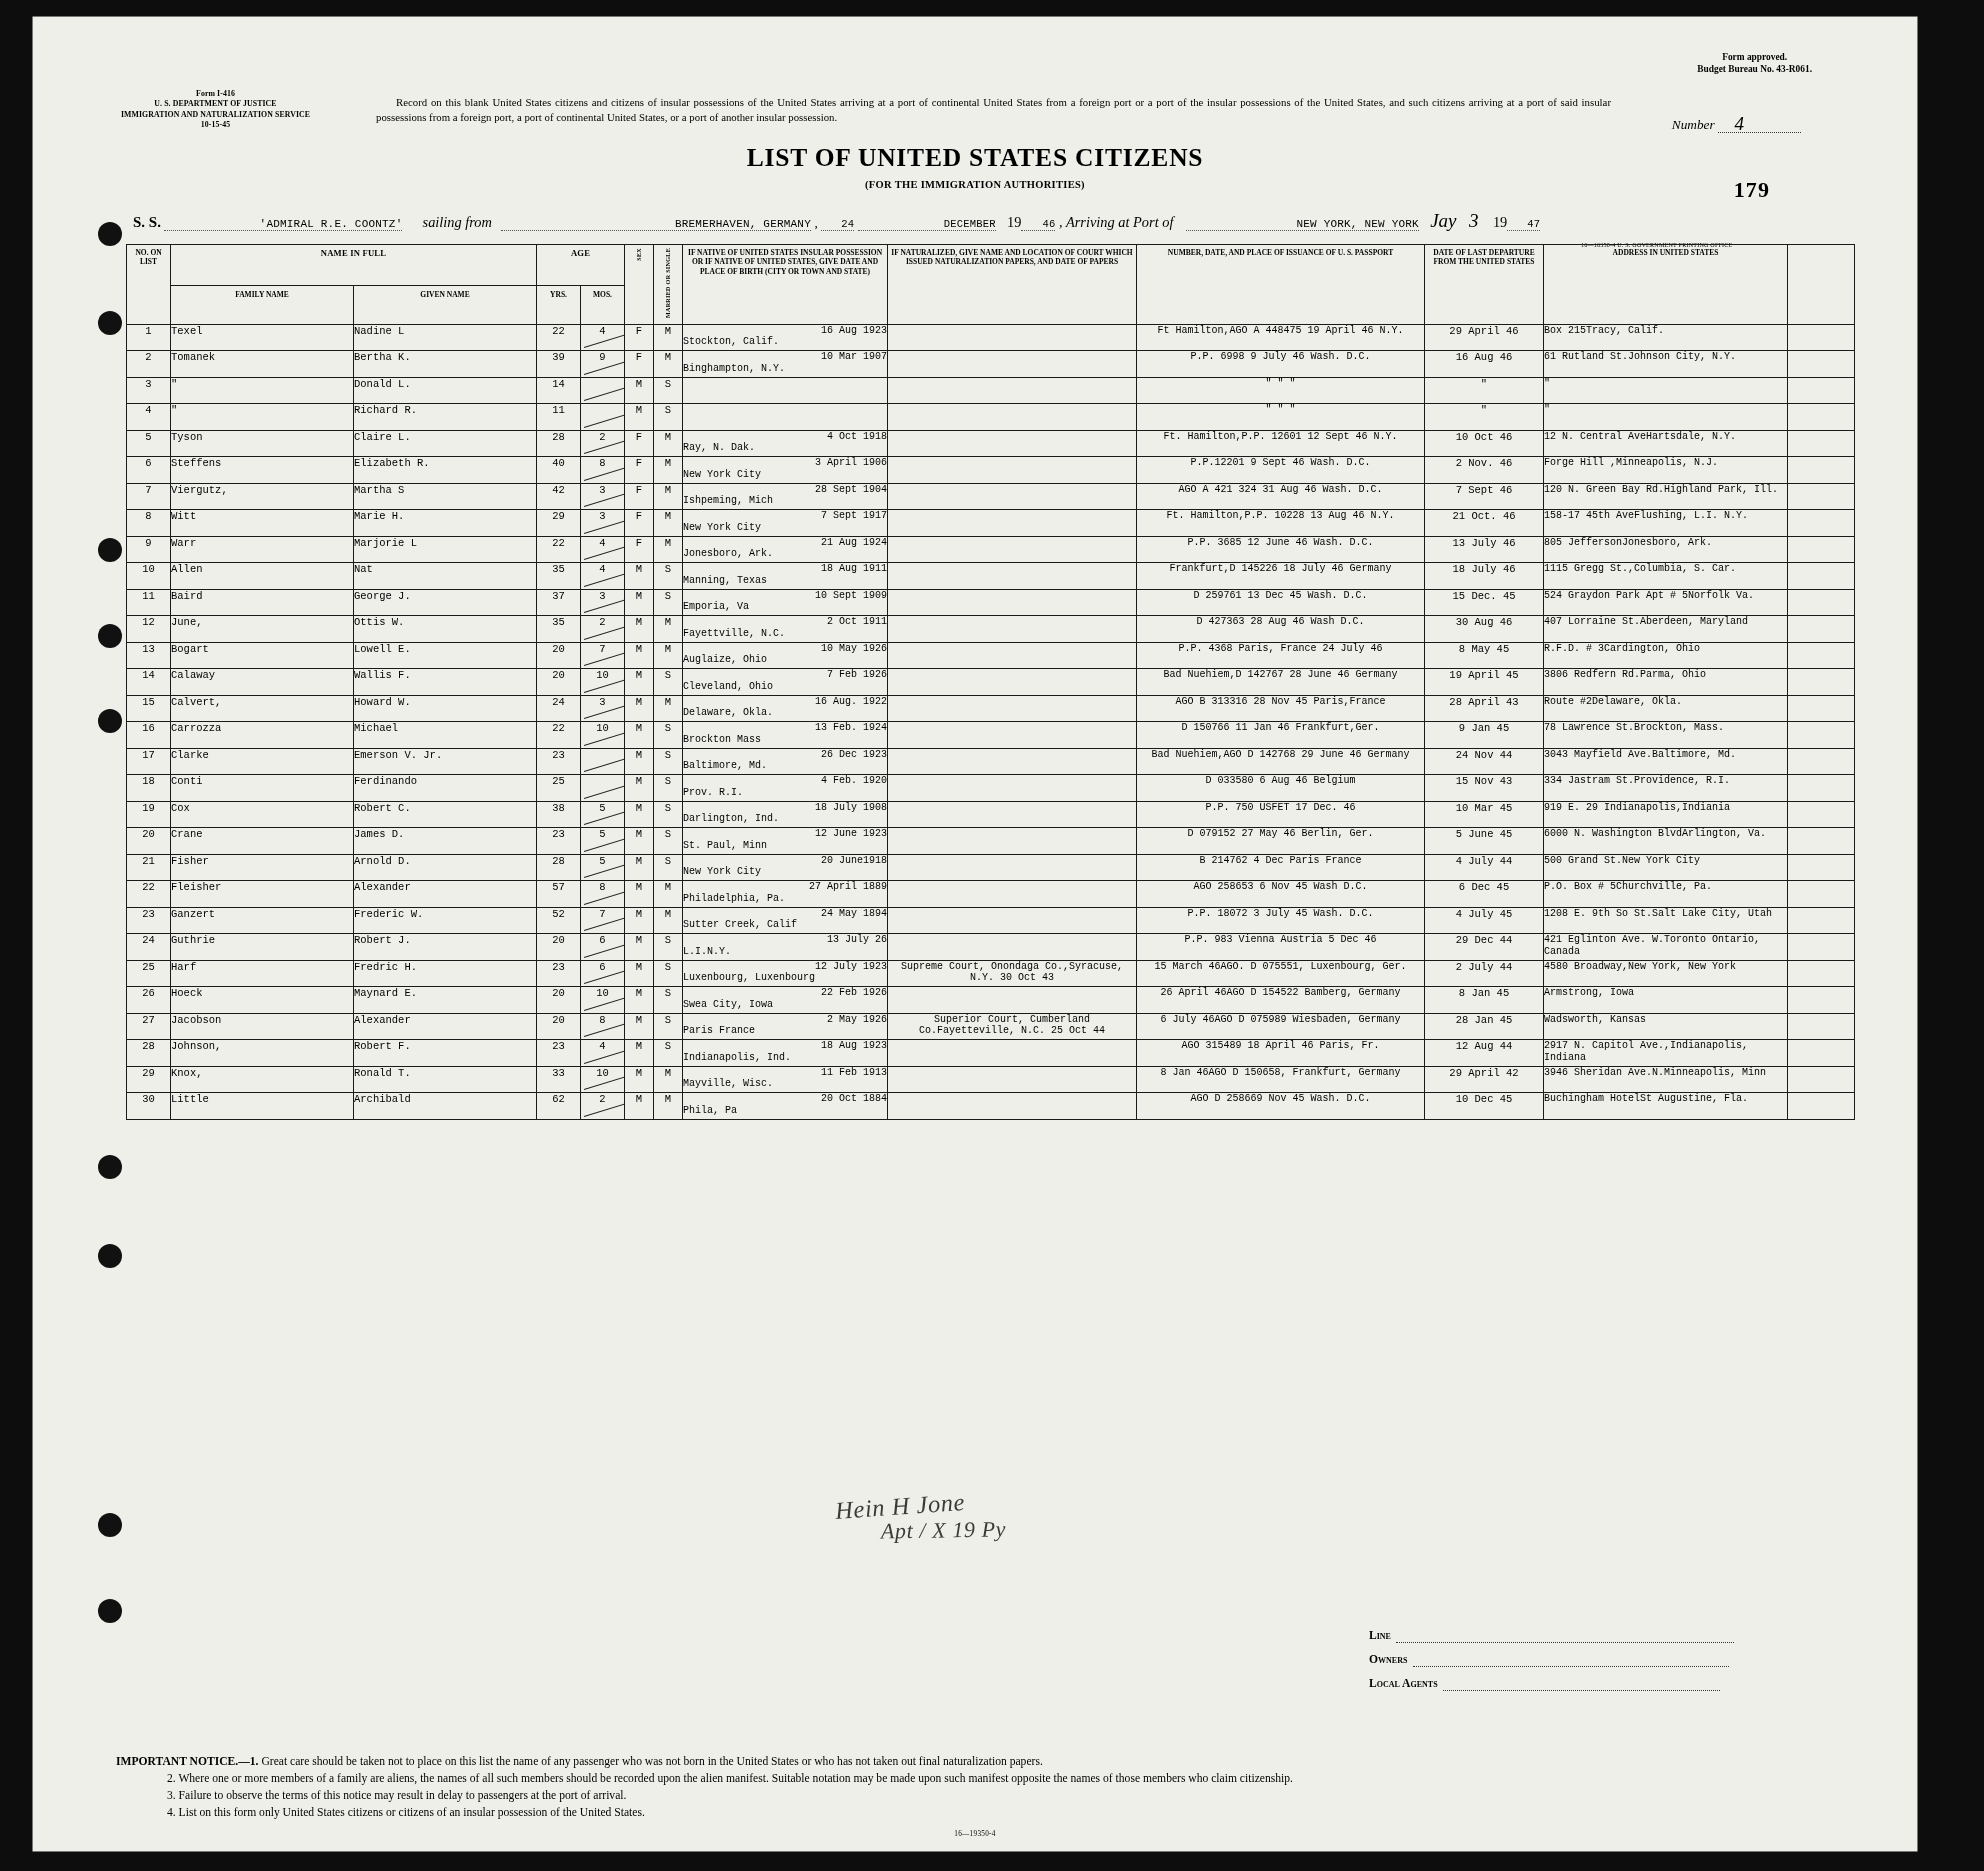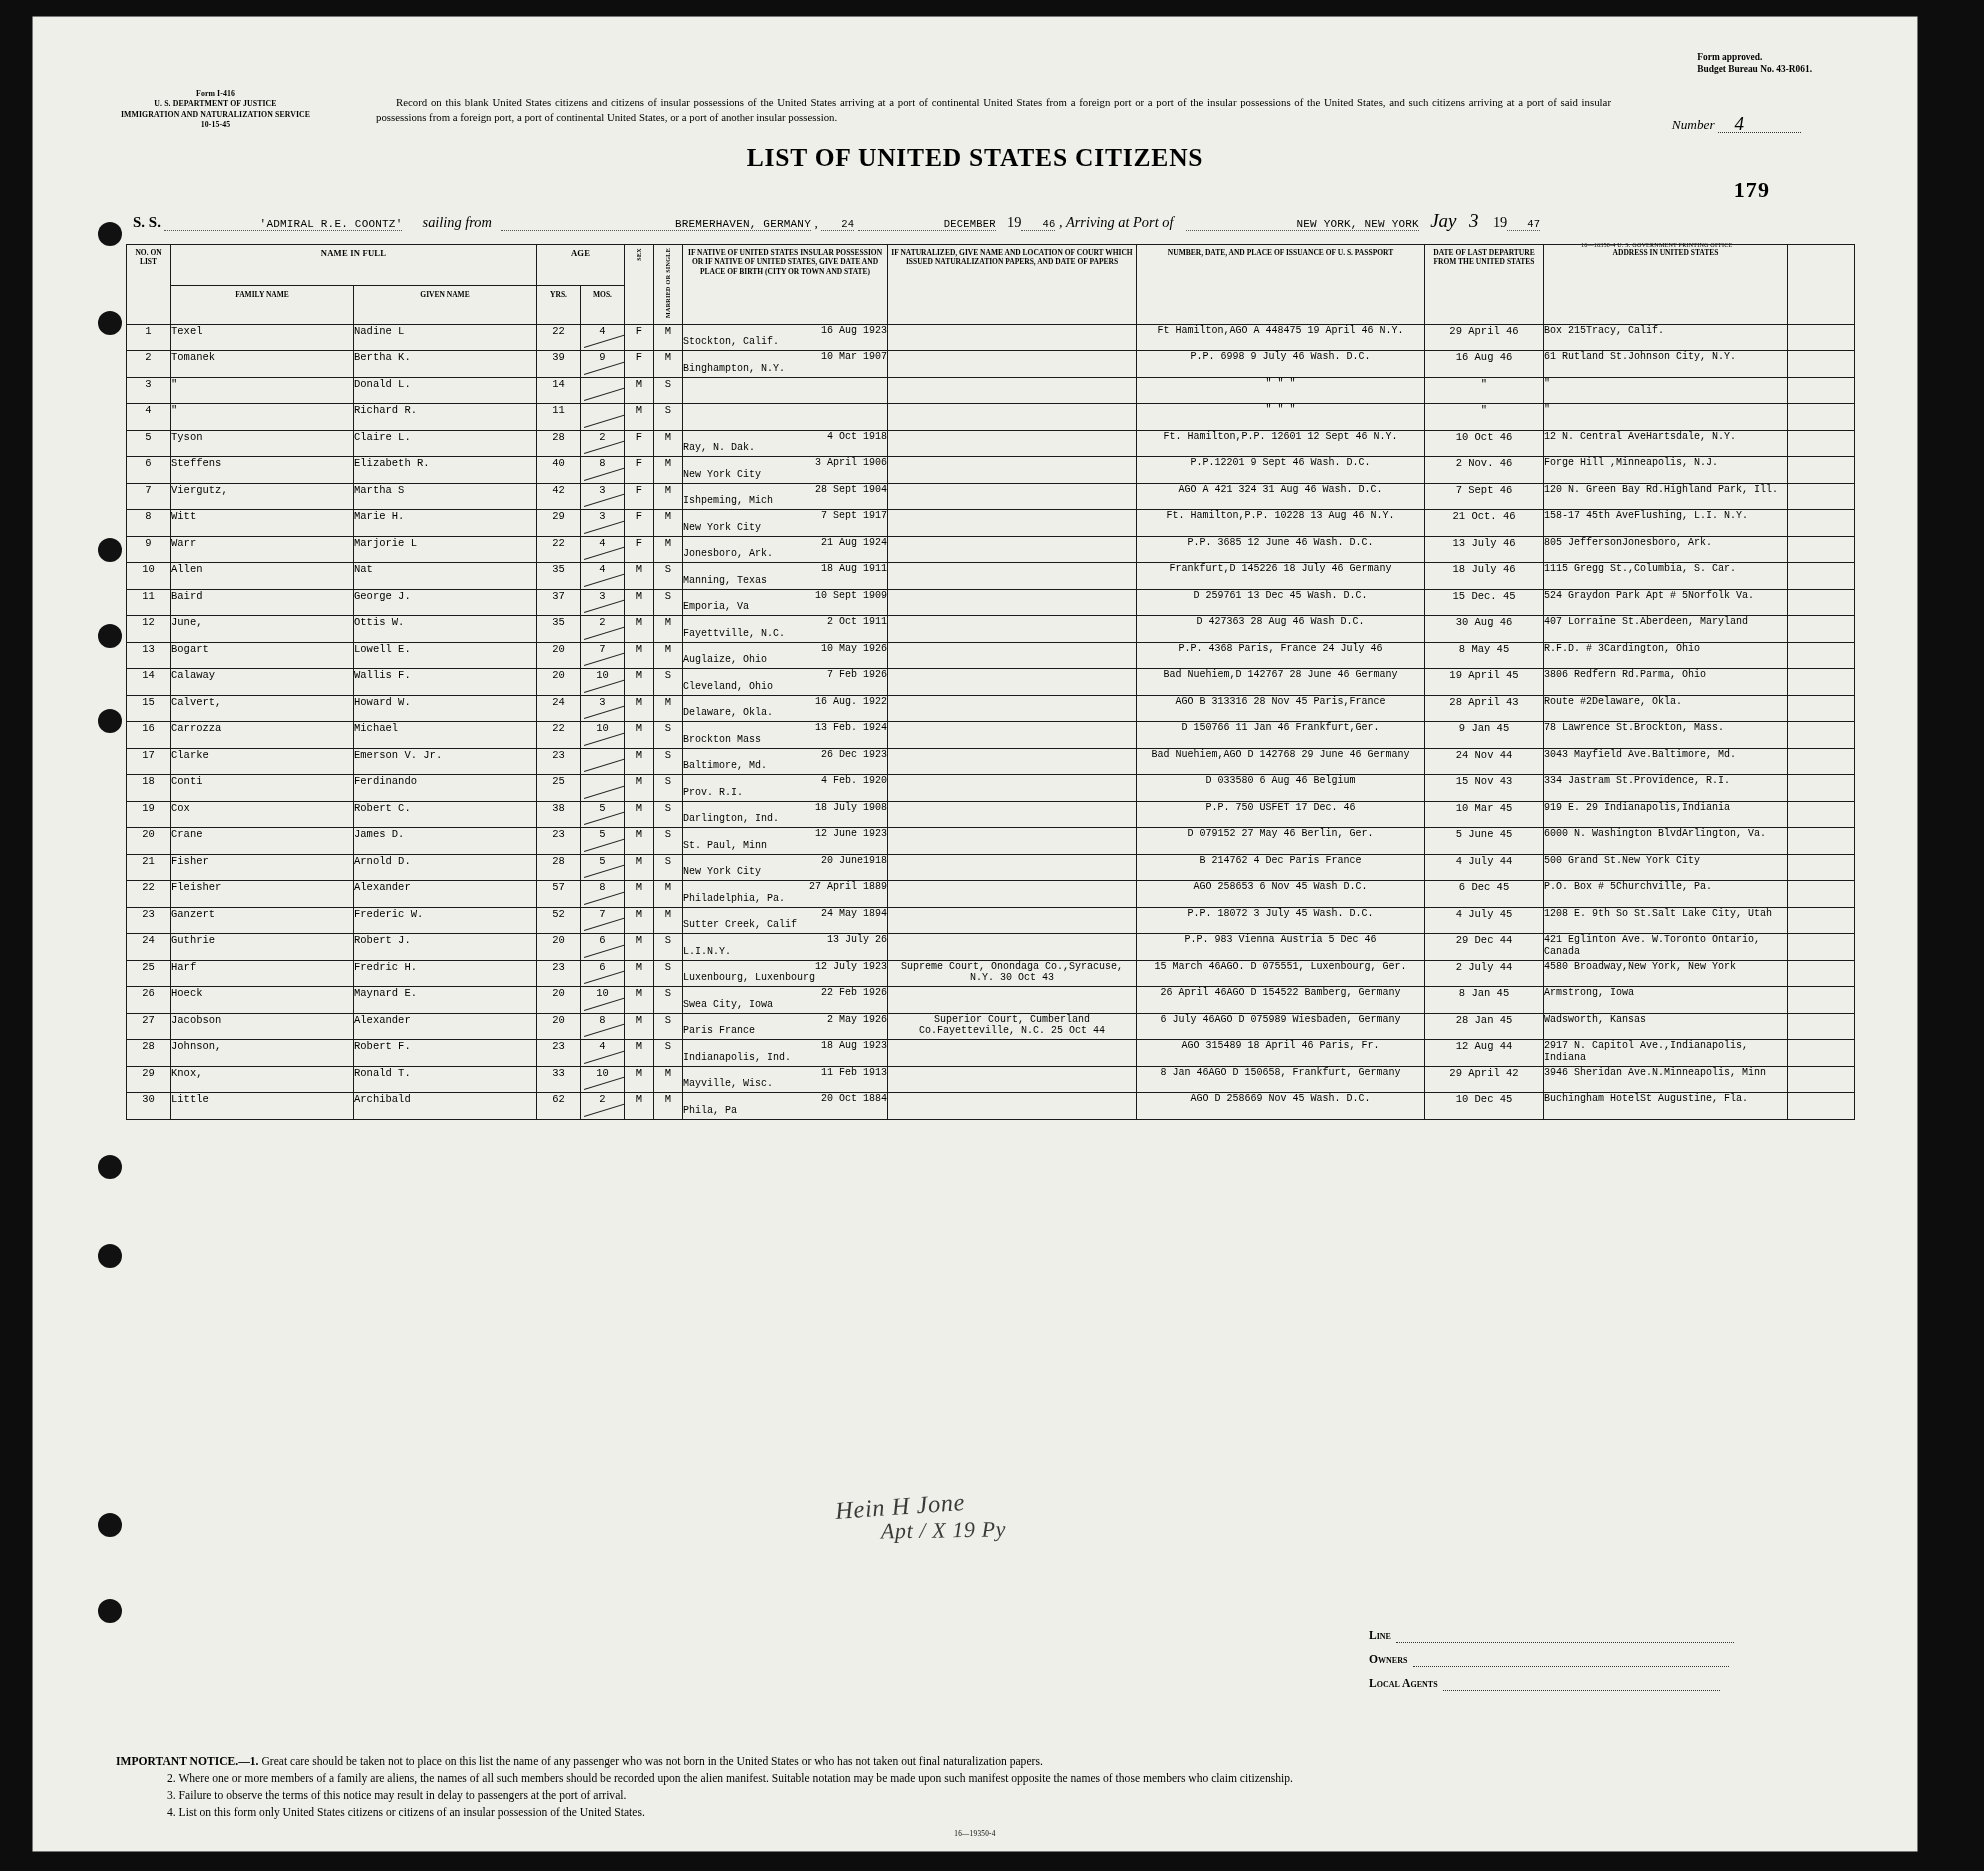--- a/index.html
+++ b/index.html
@@ -42,21 +42,21 @@
     font-weight: bold;
     letter-spacing: 0.1px;
   }
   .form-meta .tiny { font-size: 7.8px; font-weight: bold; }
   .budget {
     position: absolute;
     right: 105px;
     top: 34px;
     font-size: 9.4px;
     font-weight: bold;
-    text-align: left;
+    text-align: center;
     line-height: 1.3;
   }
   .intro {
     position: absolute;
     left: 343px;
     top: 78px;
     width: 1235px;
     font-size: 10.8px;
     line-height: 1.42;
     text-align: justify;
@@ -291,20 +291,21 @@
 
   <div class="intro">
     <span class="ind">Record on this blank United States citizens and citizens of insular possessions of the United States arriving at a port of continental United States from a foreign port or a port of the insular possessions of the United States, and such citizens arriving at a port of said insular possessions from a foreign port, a port of continental United States, or a port of another insular possession.</span>
   </div>
 
   <div class="number-line">
     <span>Number</span><span class="rule"><span class="handwrite" style="position:absolute;left:16.6px;top:-19px;">4</span></span>
   </div>
 
   <div class="big-title">LIST OF UNITED STATES CITIZENS</div>
+  <div class="sub-title">(FOR THE IMMIGRATION AUTHORITIES)</div>
   <div class="page-no">179</div>
 
   <div class="voyage">
     <span class="lbl">S. S.</span>
     <span class="fill" style="width:238px">'ADMIRAL R.E. COONTZ'</span>
     <span class="ital" style="margin-left:16.6px">sailing from</span>
     <span class="fill" style="width:310px;margin-left:5.5px">BREMERHAVEN, GERMANY</span>
     <span style="font-size:13.3px">,</span>
     <span class="fill sm" style="width:33px">24</span>
     <span class="fill sm" style="width:138px">DECEMBER</span>

